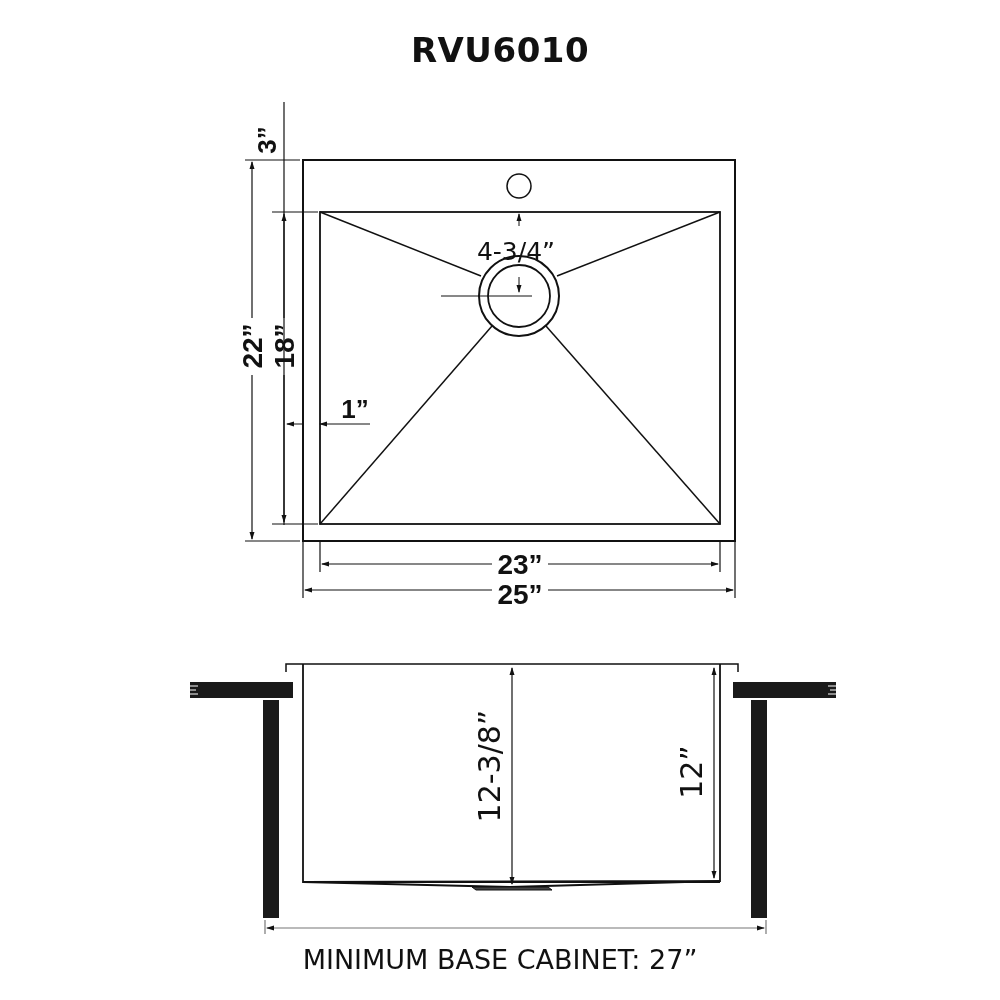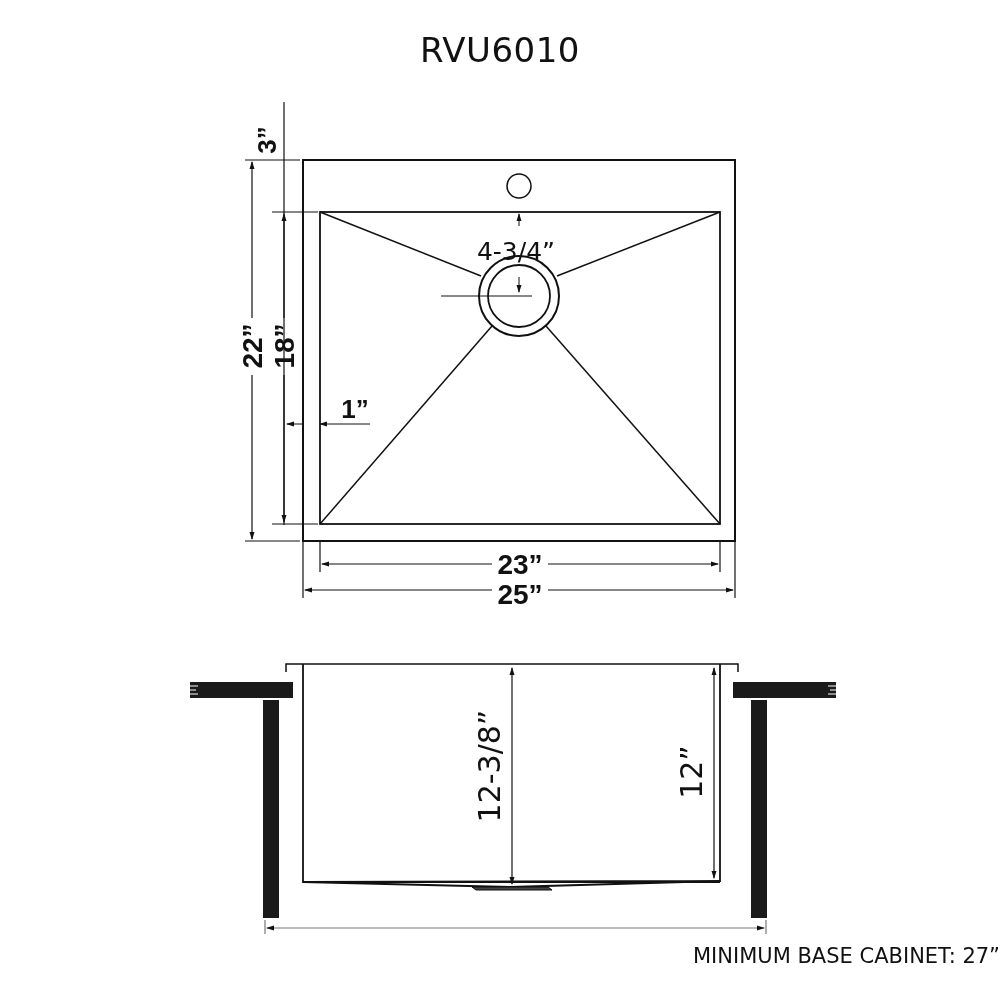--- a/index.html
+++ b/index.html
@@ -1,21 +1,21 @@
 <!DOCTYPE html>
 <html><head>
 <meta charset="utf-8">
 <style>
   html, body { margin:0; padding:0; background:#ffffff; }
   body { width:1000px; height:1000px; position:relative; overflow:hidden; font-family:"Liberation Sans", sans-serif; }
-  #title { position:absolute; left:0; top:30px; width:1000px; text-align:center; font-family:"DejaVu Sans", sans-serif; font-weight:normal; font-size:34px; color:#111; letter-spacing:0.5px; }
+  #title { position:absolute; left:0; top:30px; width:1000px; text-align:center; font-family:"DejaVu Sans", sans-serif; font-weight:bold; font-size:34px; color:#111; letter-spacing:0.5px; }
   svg { position:absolute; left:0; top:0; }
   .lbl { font-family:"Liberation Sans", sans-serif; font-weight:bold; fill:#111; }
   .lbl2 { font-family:"DejaVu Sans", sans-serif; fill:#111; }
-  #caption { position:absolute; left:0; top:944px; width:1000px; text-align:right; font-family:"DejaVu Sans", sans-serif; font-size:21px; color:#111; }
+  #caption { position:absolute; left:0; top:944px; width:1000px; text-align:center; font-family:"DejaVu Sans", sans-serif; font-size:27px; color:#111; }
 </style>
 </head>
 <body>
 
 <div id="title">RVU6010</div>
 
 <svg width="1000" height="1000" viewBox="0 0 1000 1000">
   <defs>
     <marker id="arr" markerWidth="8" markerHeight="8" refX="7" refY="4" orient="auto-start-reverse" markerUnits="userSpaceOnUse">
       <path d="M0,1.5 L8,4 L0,6.5 Z" fill="#111"></path>

